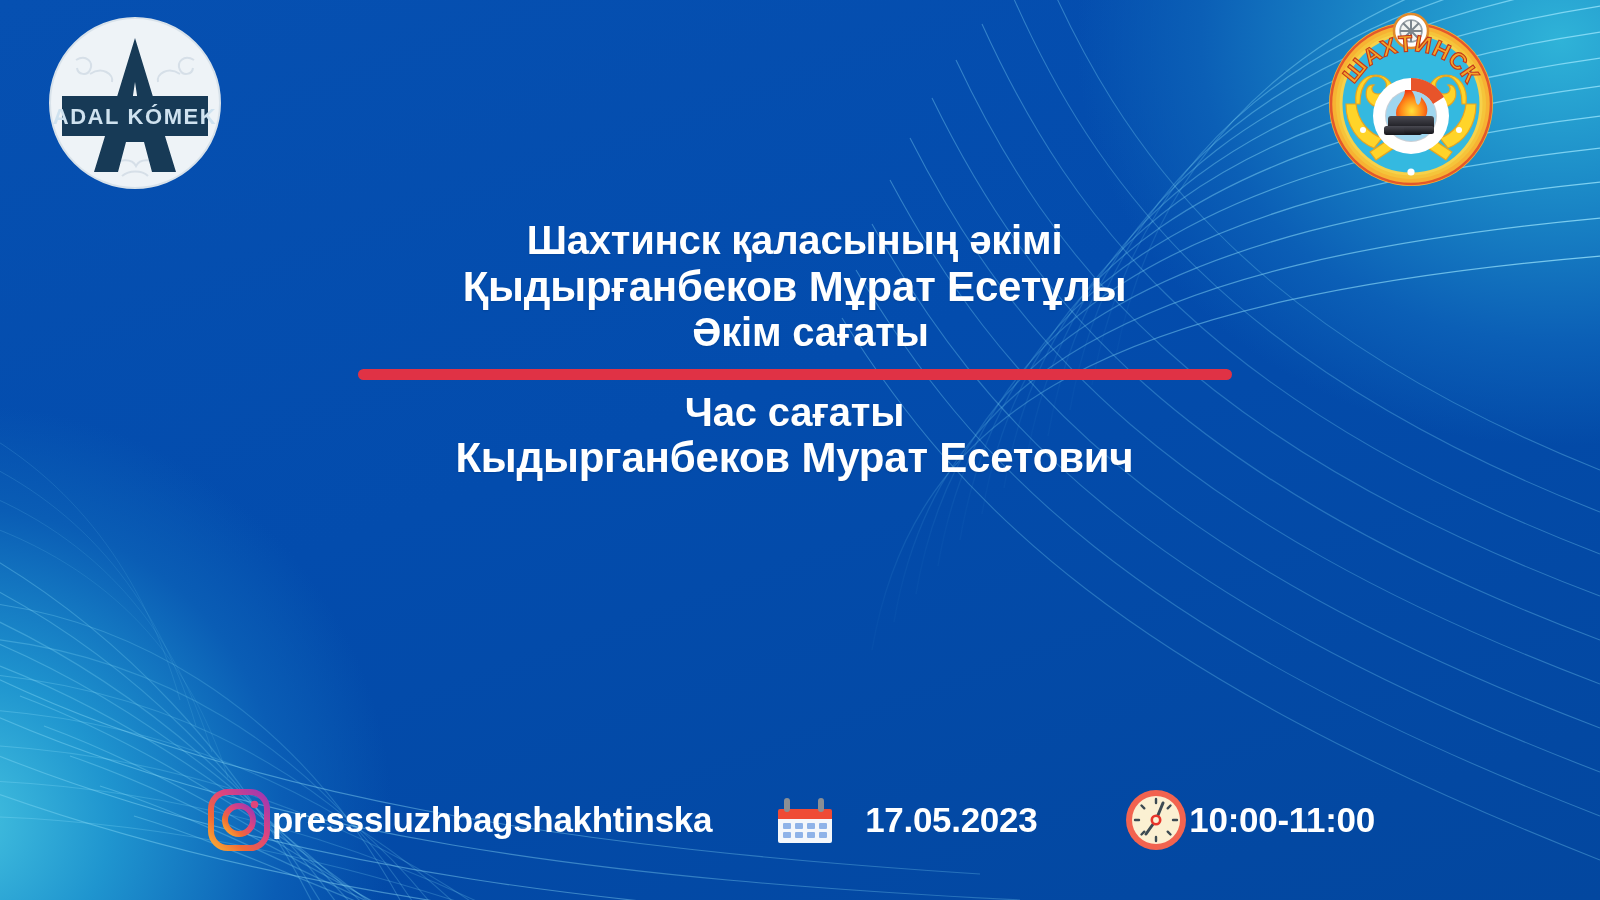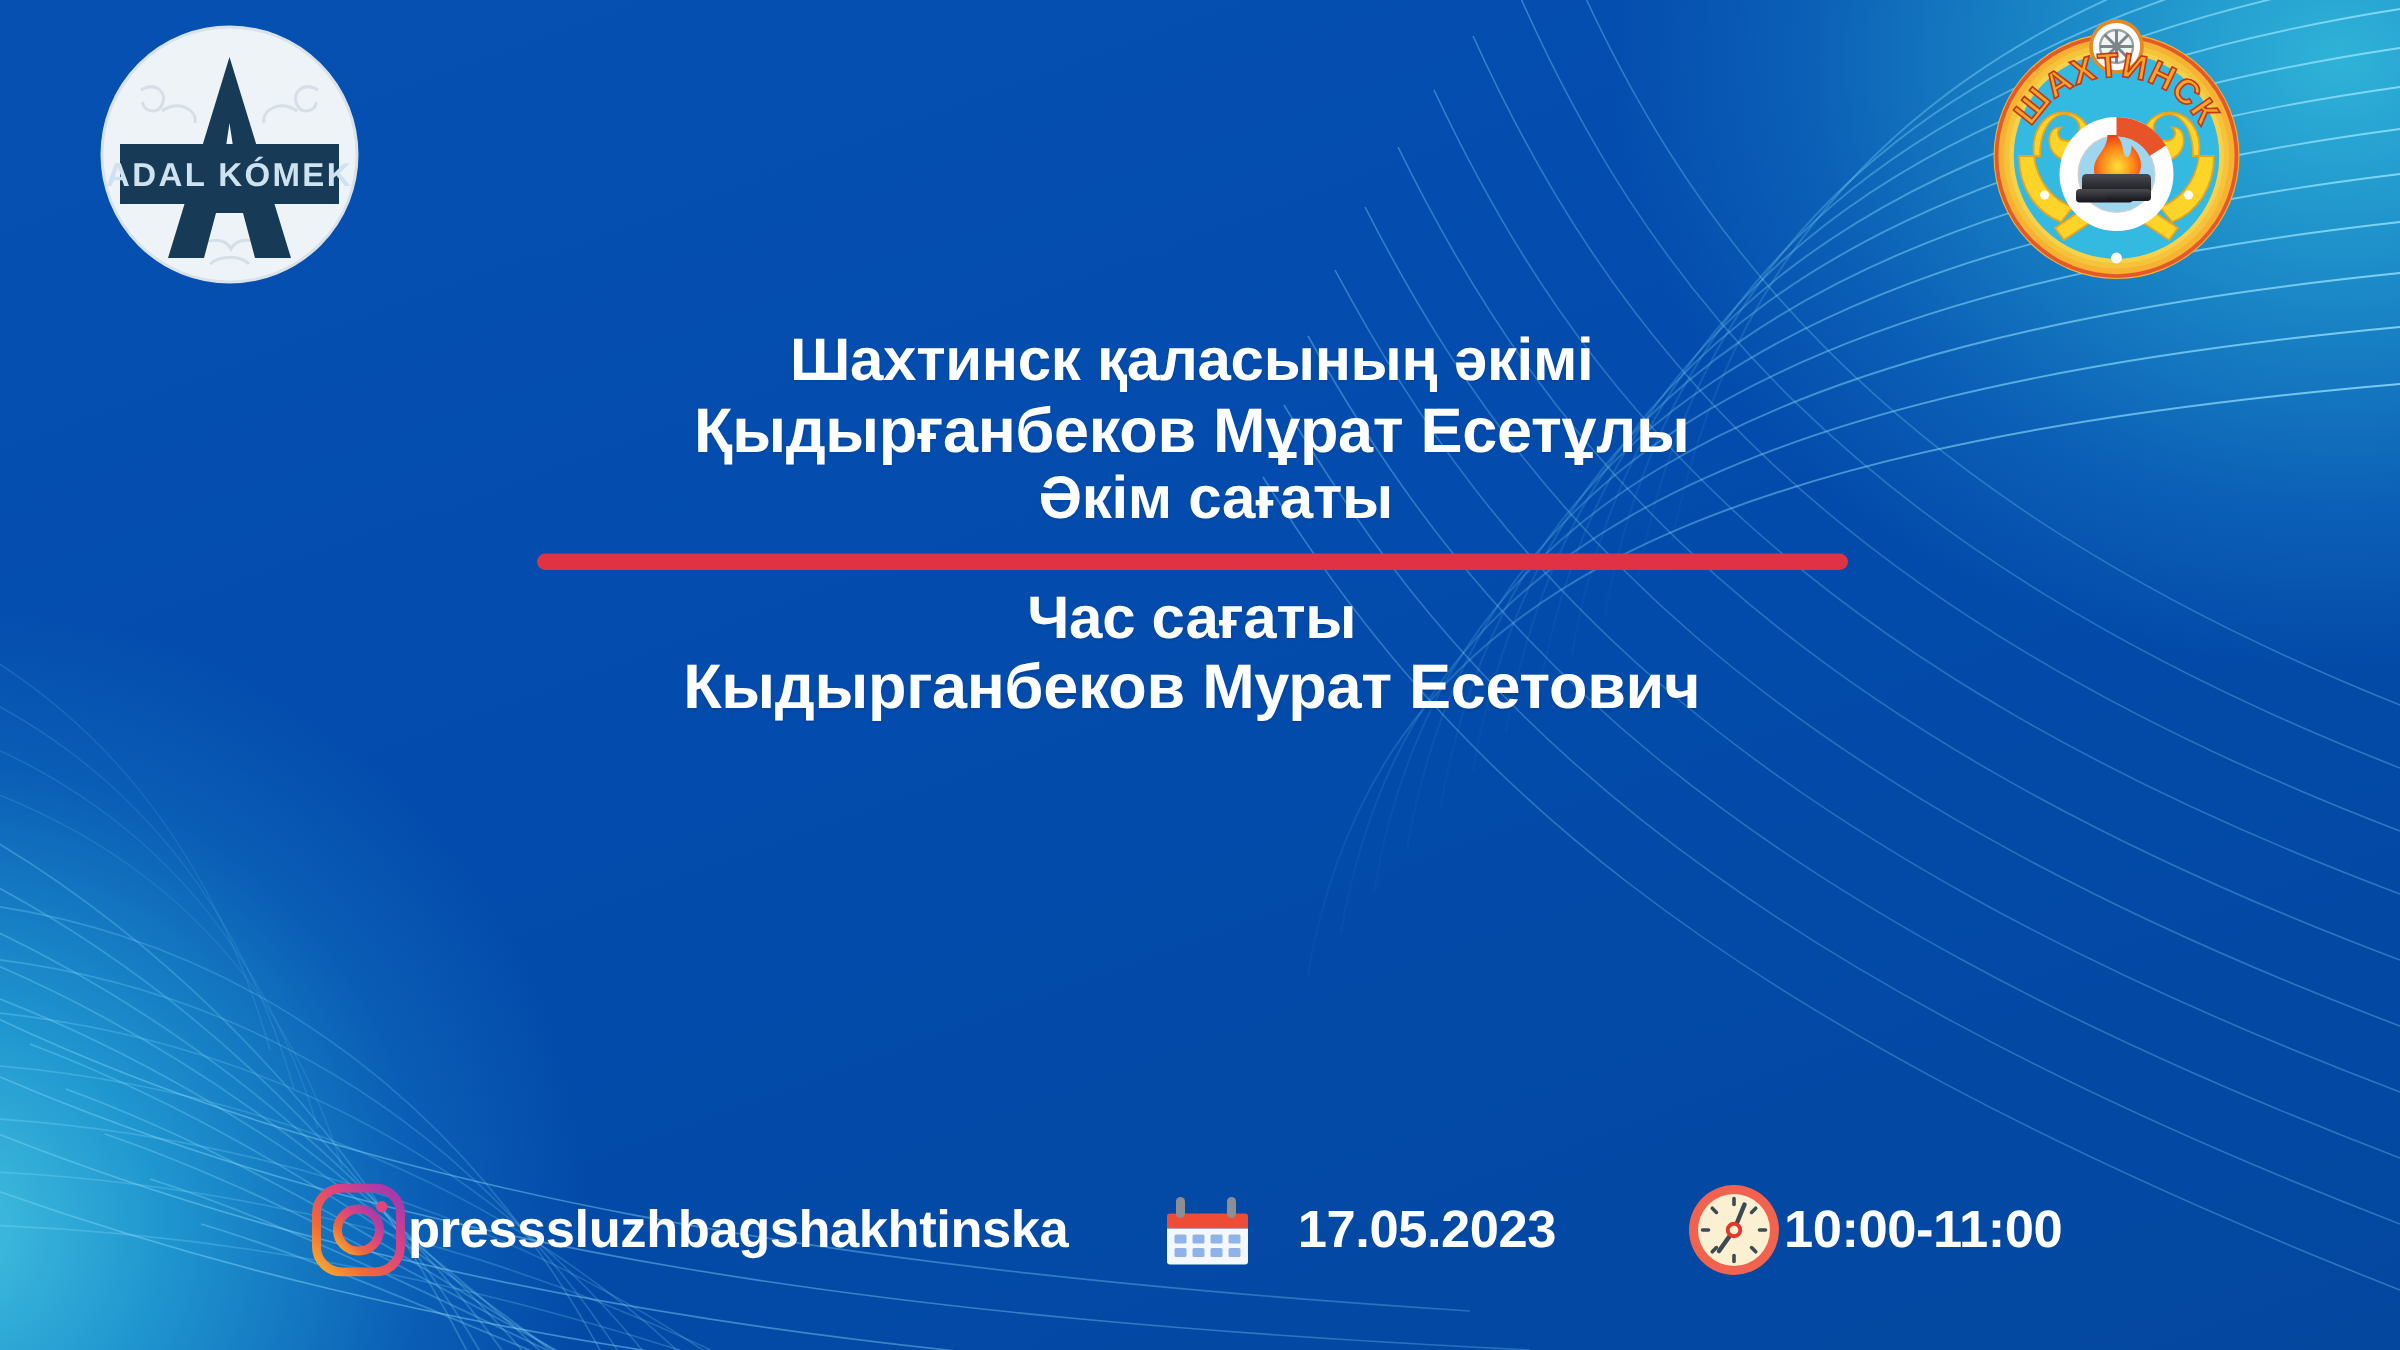--- a/index.html
+++ b/index.html
@@ -26,21 +26,21 @@
       radial-gradient(ellipse 620px 520px at 1560px 40px, #2fb3d8 0%, #1d8ec9 26%, #0b5fb6 58%, rgba(4,76,173,0) 78%),
       radial-gradient(ellipse 540px 520px at -40px 820px, #45c3e0 0%, #1f95cf 28%, #0a5db5 60%, rgba(4,76,173,0) 80%),
       linear-gradient(160deg, #0650b1 0%, #034cad 45%, #03479f 100%);
   }
   .bg-swirl { position:absolute; inset:0; }
   .bg-swirl svg { width:100%; height:100%; display:block; }
 
   
   .logo-adal {
     position: absolute;
-    left: 66px;
+    left: 48px;
     top: 16px;
     width: 174px;
     height: 174px;
   }
   .logo-shakhtinsk {
     position: absolute;
     left: 1322px;
     top: 12px;
     width: 178px;
     height: 178px;

